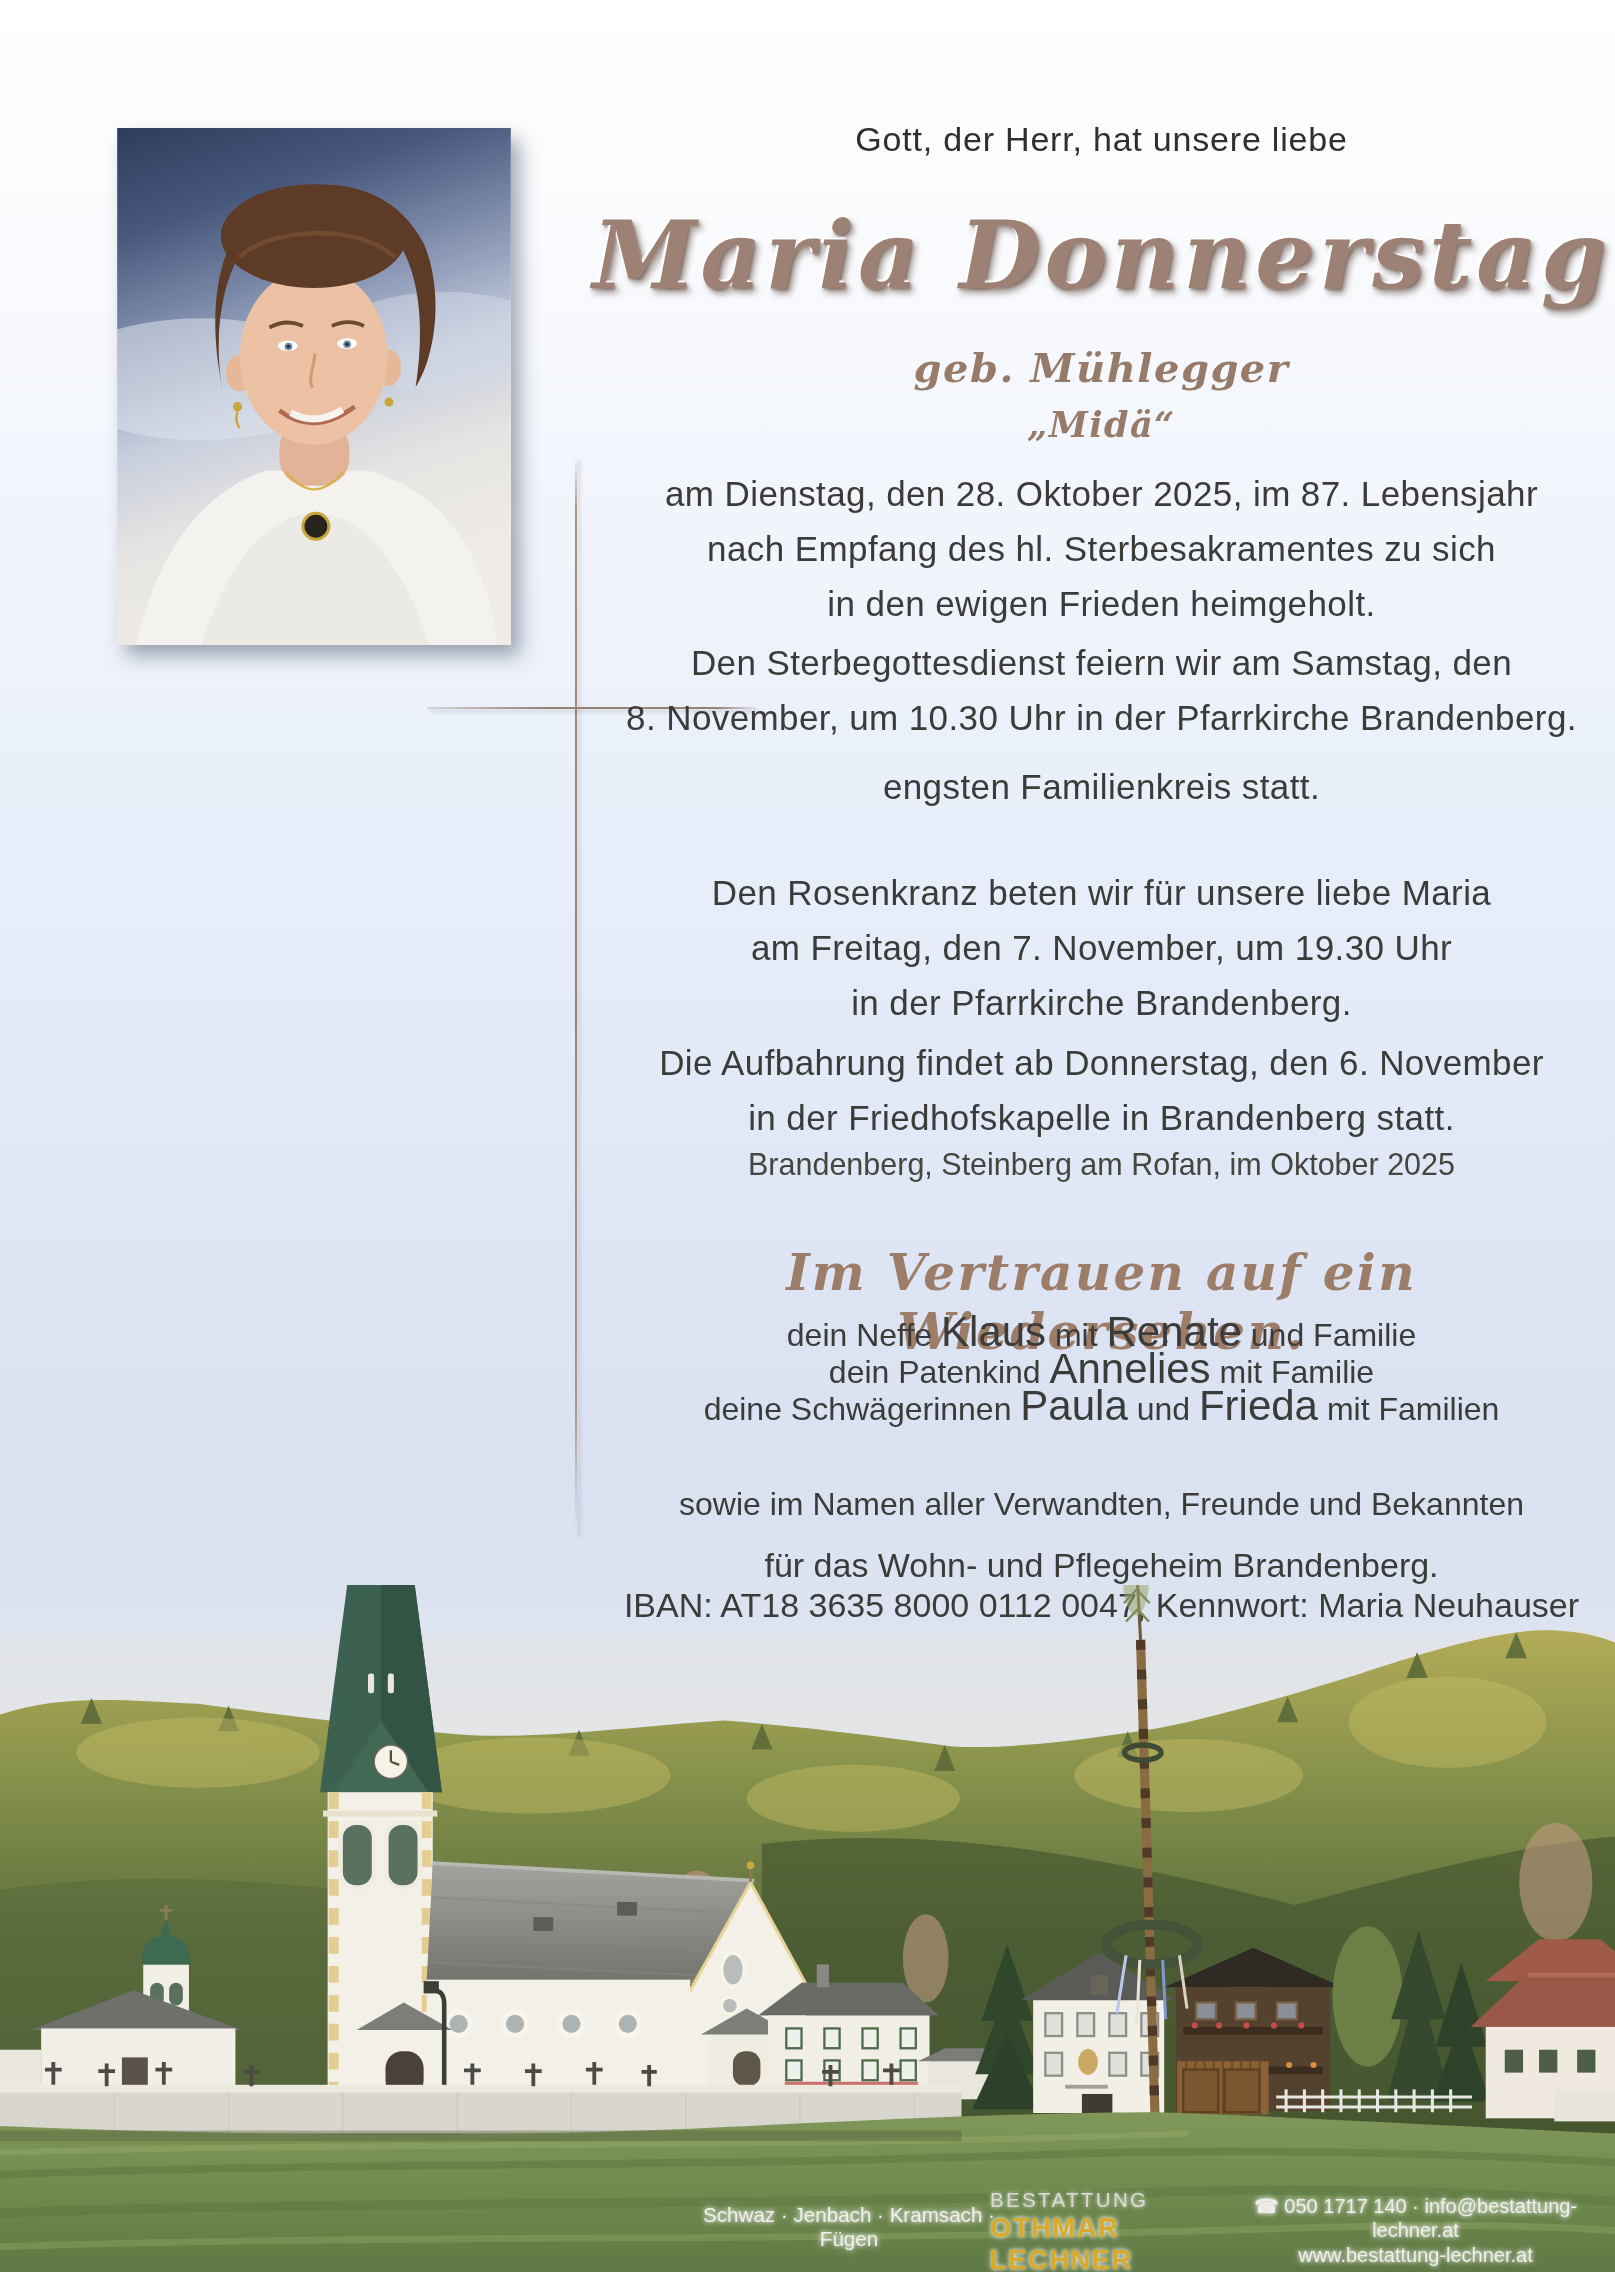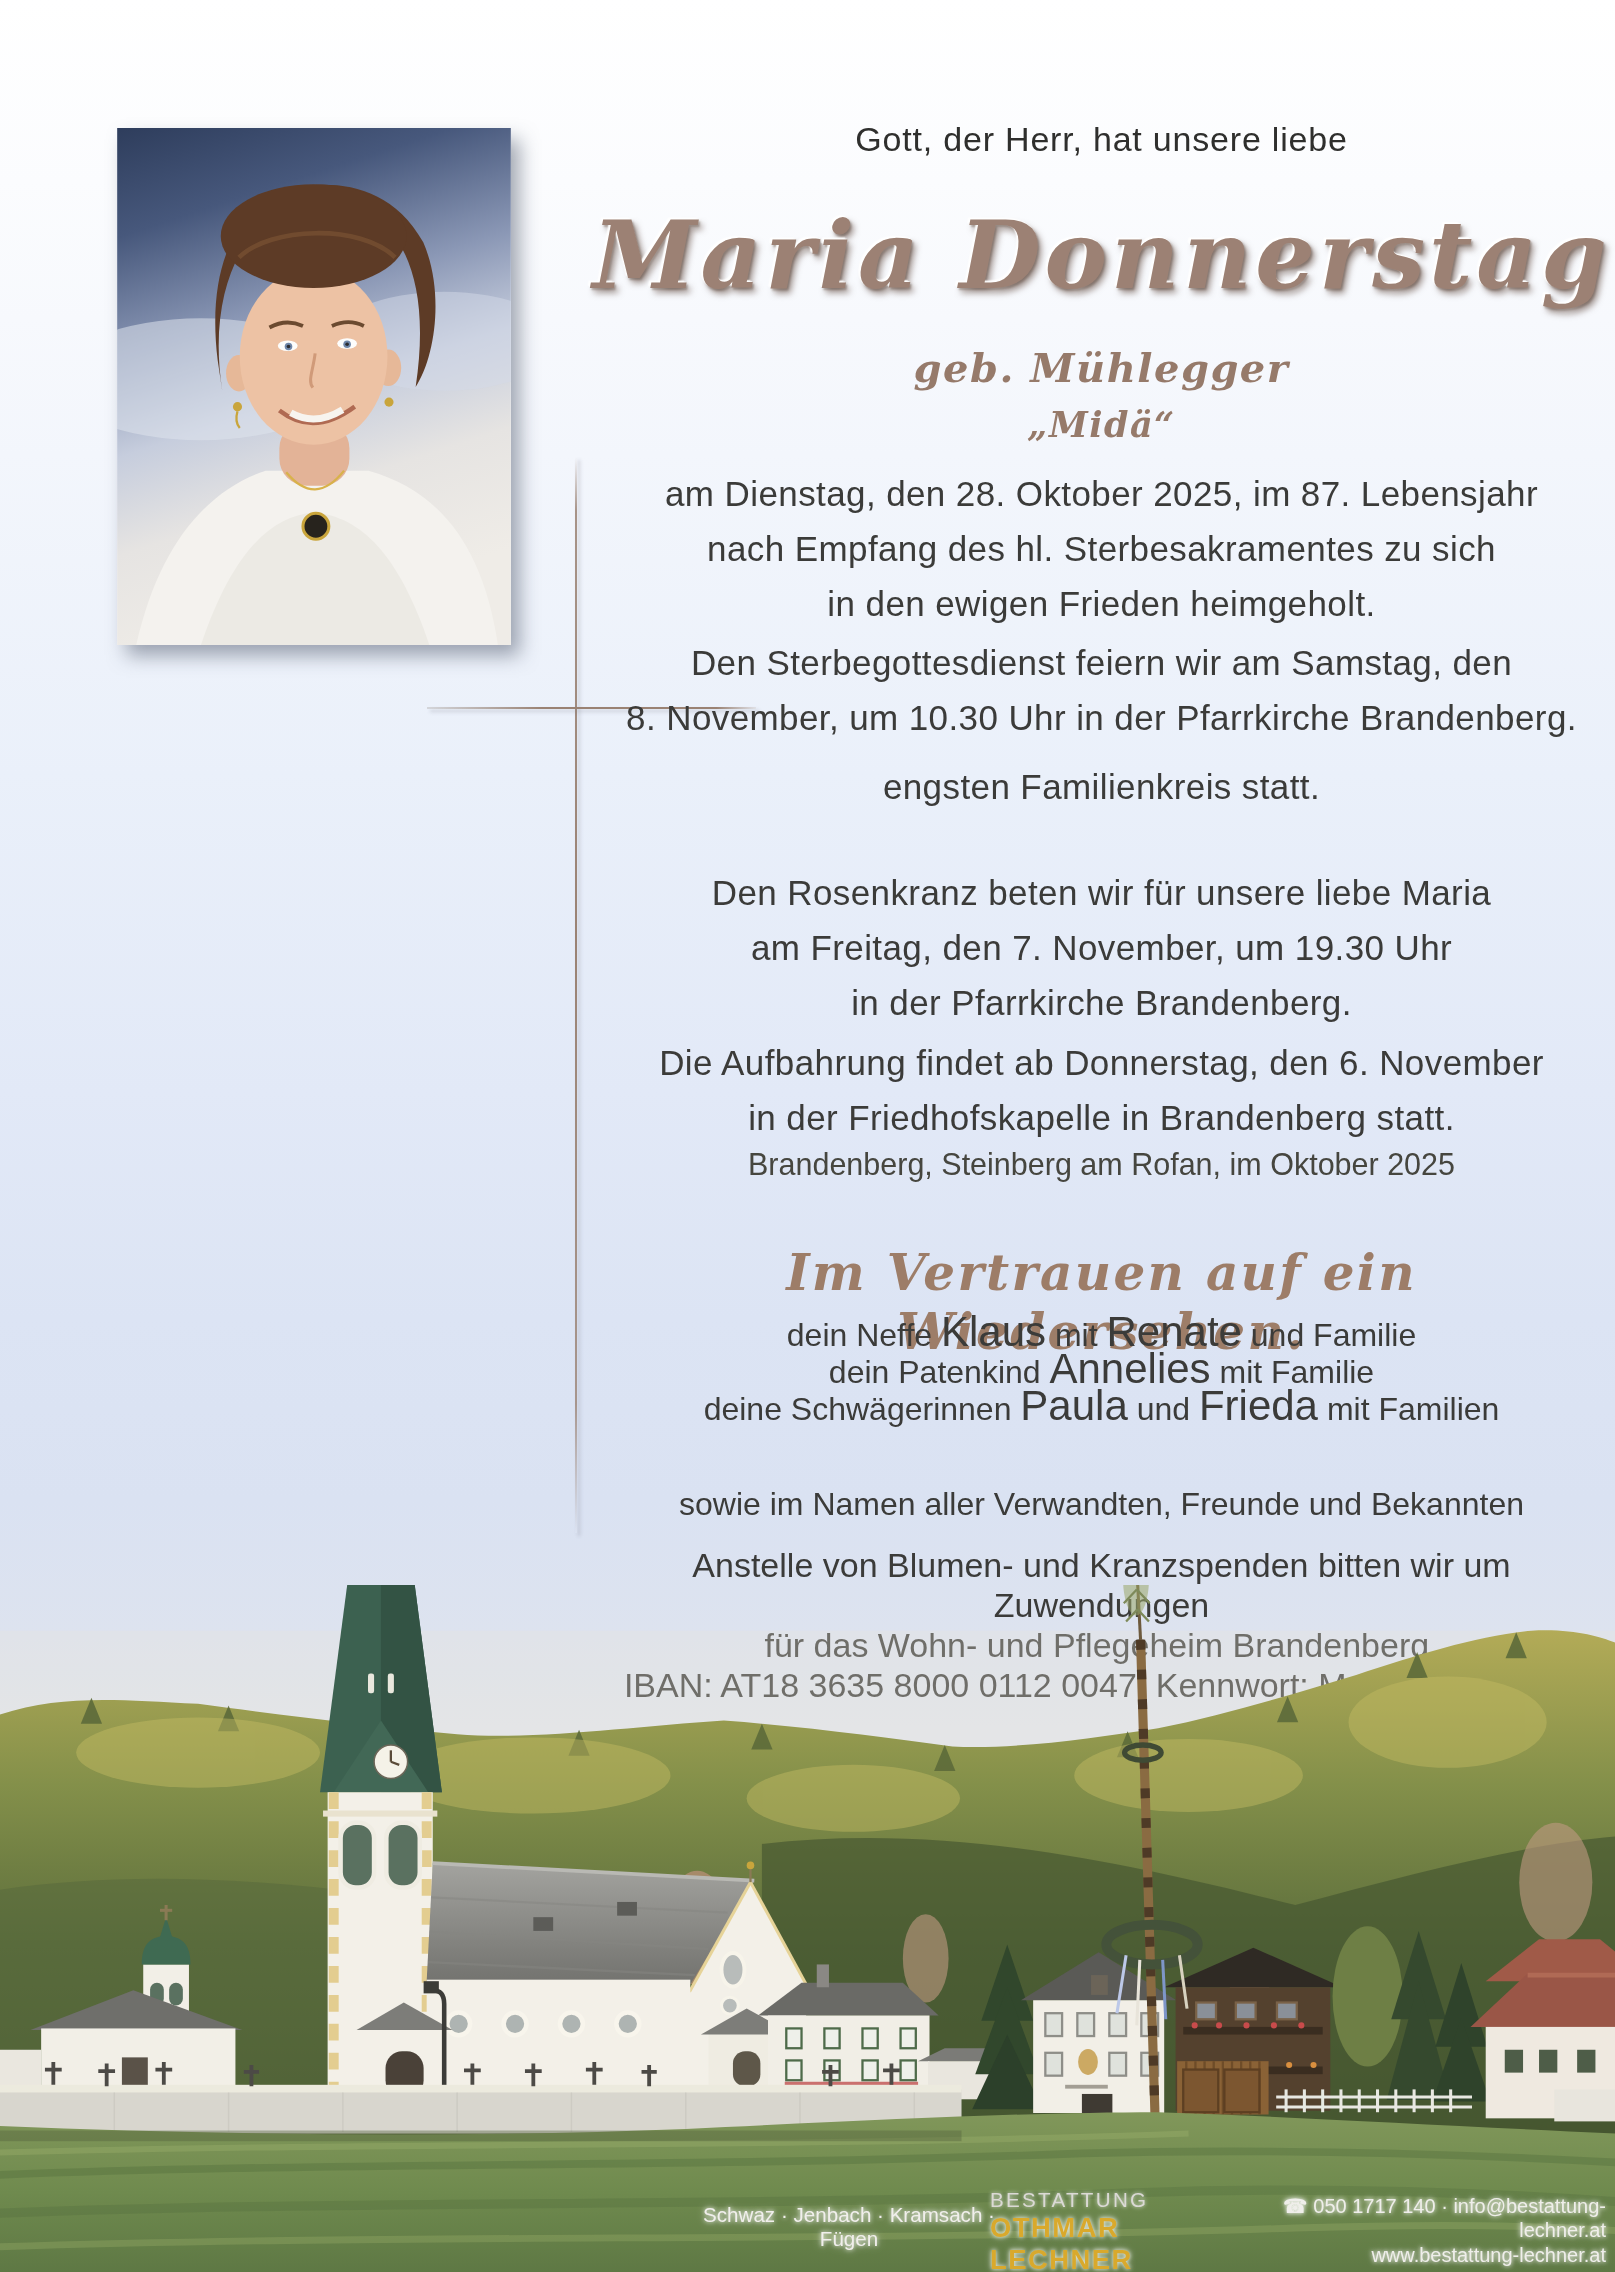--- a/index.html
+++ b/index.html
@@ -45,21 +45,21 @@
   
   .scene{left:0;top:1585px;width:1616px;height:688px;}
   
   .footer-regions{left:689px;top:2203px;width:320px;font-size:20.6px;color:#f1efec;
      text-shadow:0 0 4.6px rgba(255,255,255,.9),0 0 9.1px rgba(255,255,255,.6);}
   .brand{left:990px;top:2188px;width:251px;text-align:left;}
   .brand-top{font-size:20.6px;letter-spacing:2.3px;color:#dbd9d5;
      text-shadow:0 0 4.6px rgba(255,255,255,.8);}
   .brand-name{font-size:27.4px;font-weight:bold;letter-spacing:1.5px;color:#d9a92c;
      text-shadow:0 0 4.6px rgba(255,255,255,.85),0 0 7.6px rgba(255,255,255,.5);}
-  .footer-contact{left:1225px;top:2194px;width:381px;text-align:right;font-size:20px;line-height:24.4px;
+  .footer-contact{left:1225px;top:2194px;width:381px;text-align:center;font-size:20px;line-height:24.4px;
      color:#efeeea;text-shadow:0 0 4.6px rgba(255,255,255,.9),0 0 7.6px rgba(255,255,255,.55);}
 </style>
 </head>
 <body>
 
 <div class="page">
 
   <div class="abs portrait">
     <svg width="394" height="517" viewBox="0 0 517 679">
       <defs>
@@ -154,21 +154,20 @@
       <span>deine Schwägerinnen</span>
       <span class="mn">Paula</span>
       <span>und</span>
       <span class="mn">Frieda</span>
       <span>mit Familien</span>
     </div>
   </div>
   <div class="abs ctr col closing">sowie im Namen aller Verwandten, Freunde und Bekannten</div>
 
   <div class="abs ctr col donation">
-    <div>Anstelle von Blumen- und Kranzspenden bitten wir um Zuwendungen</div>
     <div>für das Wohn- und Pflegeheim Brandenberg.</div>
     <div>IBAN: AT18 3635 8000 0112 0047, Kennwort: Maria Neuhauser</div>
   </div>
 
   <svg class="abs scene" viewBox="0 2080 2121 903">
     <defs>
       <linearGradient id="forestGrad" x1="0" y1="0" x2="0" y2="1">
         <stop offset="0" stop-color="#b3ab57"></stop>
           <stop offset="0.3" stop-color="#84904a"></stop>
         <stop offset="0.62" stop-color="#5c6e3c"></stop>

